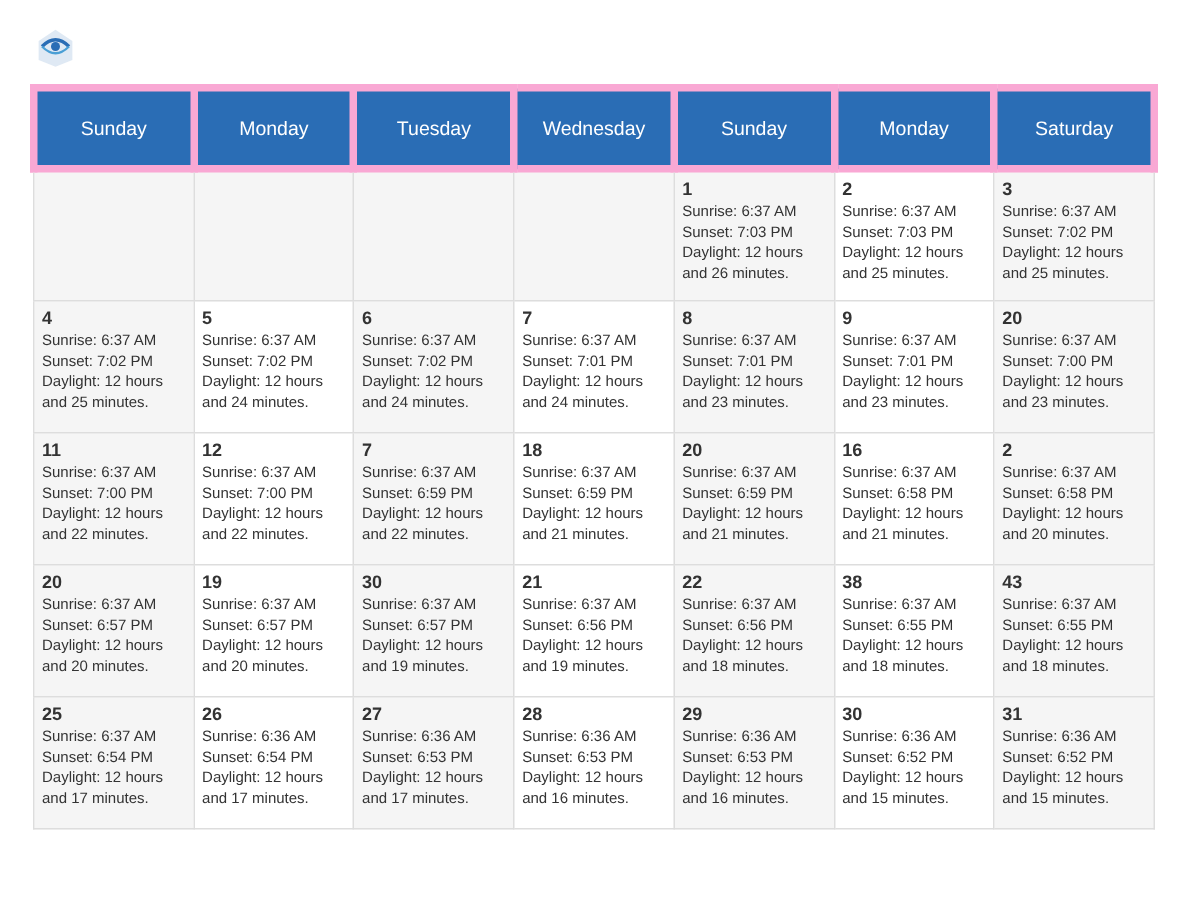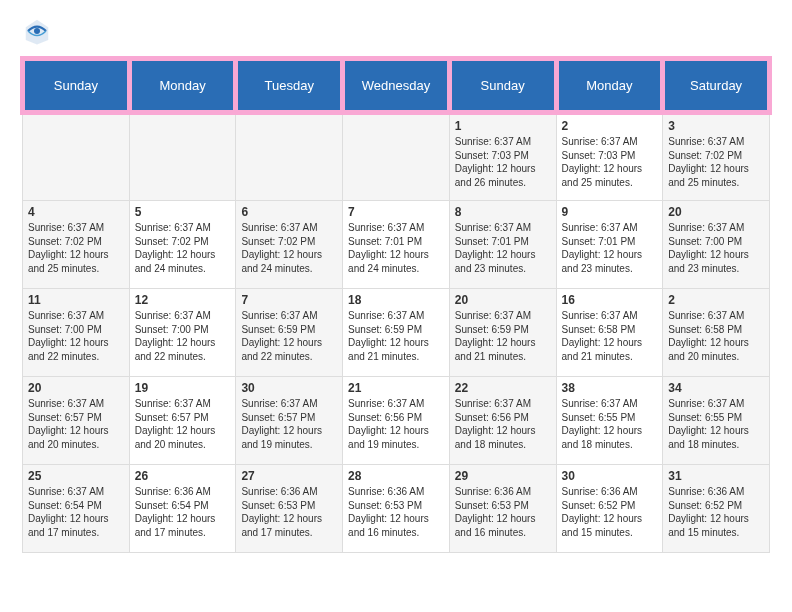--- a/index.html
+++ b/index.html
@@ -224,21 +224,21 @@
 and 18 minutes.</div>
           </td>
           <td>
             <span class="day-num">38</span>
             <div class="cell-content" style="white-space: pre-line;">Sunrise: 6:37 AM
 Sunset: 6:55 PM
 Daylight: 12 hours
 and 18 minutes.</div>
           </td>
           <td>
-            <span class="day-num">34</span>
+            <span class="day-num">43</span>
             <div class="cell-content" style="white-space: pre-line;">Sunrise: 6:37 AM
 Sunset: 6:55 PM
 Daylight: 12 hours
 and 18 minutes.</div>
           </td>
         </tr>
         <tr>
           <td>
             <span class="day-num">25</span>
             <div class="cell-content" style="white-space: pre-line;">Sunrise: 6:37 AM

